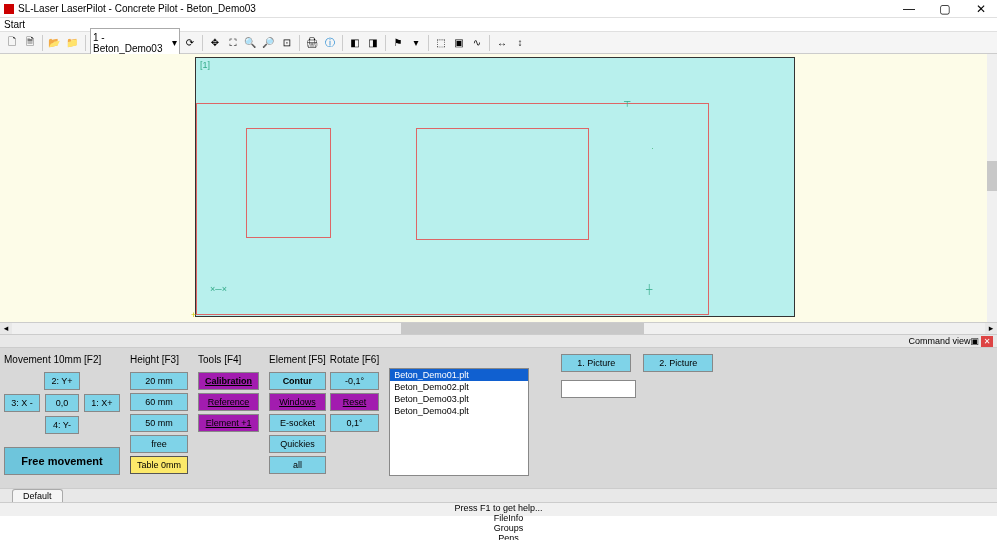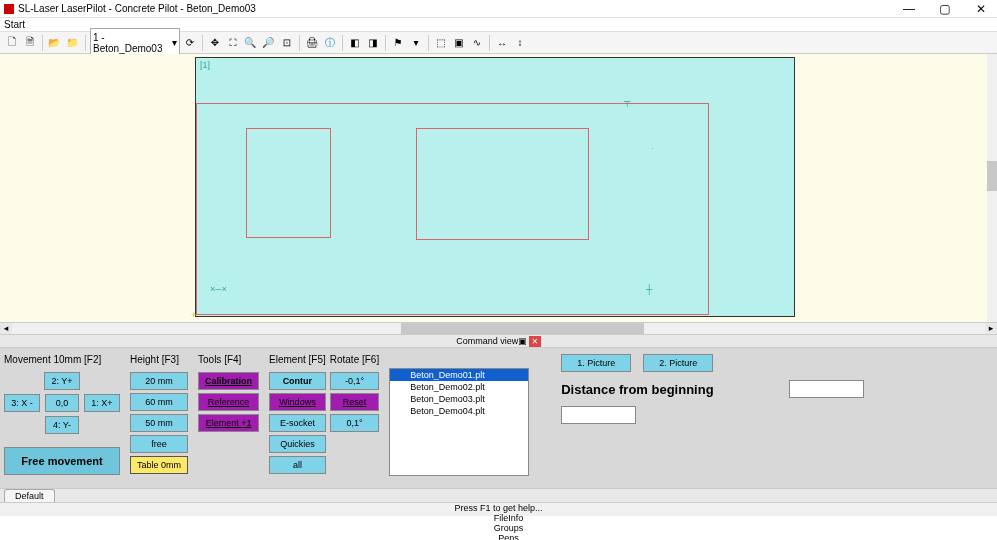--- a/index.html
+++ b/index.html
@@ -18,40 +18,40 @@
 .drawing { position: absolute; left: 195px; top: 3px; width: 600px; height: 260px; background: #b8f0ed; border: 1px solid #333; }
 .rect1 { position: absolute; left: 0px; top: 45px; width: 513px; height: 212px; border: 1px solid #d66; }
 .rect2 { position: absolute; left: 50px; top: 70px; width: 85px; height: 110px; border: 1px solid #d66; }
 .rect3 { position: absolute; left: 220px; top: 70px; width: 173px; height: 112px; border: 1px solid #d66; }
 .marker { position: absolute; font-size: 9px; color: #3a8; }
 .id-label { position: absolute; left: 4px; top: 2px; font-size: 9px; color: #3a8; }
 .scroll-h { height: 12px; background: #f0f0f0; border-top: 1px solid #ccc; display: flex; }
 .scroll-h .arrow { width: 12px; text-align: center; font-size: 9px; cursor: pointer; background: #e8e8e8; }
 .scroll-h .track { flex: 1; position: relative; }
 .scroll-h .thumb { position: absolute; left: 40%; width: 25%; height: 100%; background: #c8c8c8; }
-.cmdview-hdr { height: 14px; background: #e8e8e8; border-top: 1px solid #ccc; border-bottom: 1px solid #ccc; font-size: 9px; padding: 0 4px; display: flex; justify-content: center; align-items: center; }
+.cmdview-hdr { height: 14px; background: #e8e8e8; border-top: 1px solid #ccc; border-bottom: 1px solid #ccc; font-size: 9px; padding: 0 4px; display: flex; justify-content: flex-end; align-items: center; }
 .cmdview-hdr .close { width: 12px; height: 11px; background: #d44; color: #fff; text-align: center; font-size: 8px; line-height: 11px; cursor: pointer; }
 .panel { height: 140px; background: #d8d8d8; display: flex; padding: 6px 4px; }
 .group { display: flex; flex-direction: column; gap: 3px; }
 .group-title { font-size: 10px; margin-bottom: 4px; }
 .btn { background: #7fd3e8; border: 1px solid #888; font-size: 9px; padding: 3px 6px; text-align: center; cursor: pointer; min-width: 40px; }
 .btn.free { background: #6ec5dc; min-width: 100px; padding: 7px 6px; font-size: 11px; font-weight: bold; }
 .btn.white { background: #a21caf; text-decoration: underline; }
 .btn.selected { background: #fce96a; border: 1px solid #555; }
 .movement-grid { display: grid; grid-template-columns: repeat(3, 36px); gap: 4px; align-items: center; justify-items: center; }
 .movement-grid .btn { min-width: 34px; }
 .listbox { width: 140px; height: 108px; background: #fff; border: 1px solid #888; overflow: auto; }
-.listbox .item { font-size: 9px; padding: 1px 20px; cursor: pointer; }
+.listbox .item { font-size: 9px; padding: 1px 4px; cursor: pointer; }
 .listbox .item.selected { background: #1060d0; color: #fff; }
 .right-controls { display: flex; flex-direction: column; gap: 8px; margin-left: 32px; }
 .pic-btns { display: flex; gap: 12px; }
 .dist-row { display: flex; align-items: center; gap: 8px; }
 .dist-label { font-weight: bold; font-size: 13px; width: 220px; }
 .dist-input { width: 75px; height: 18px; border: 1px solid #888; background: #fff; }
-.tabbar { height: 14px; background: #e8e8e8; border-top: 1px solid #ccc; display: flex; align-items: flex-end; padding: 0 4px; }
+.tabbar { height: 14px; background: #e8e8e8; border-top: 1px solid #ccc; display: flex; align-items: flex-end; padding: 0 12px; }
 .tab { font-size: 9px; padding: 1px 10px; background: #f5f5f5; border: 1px solid #aaa; border-bottom: none; border-radius: 3px 3px 0 0; }
 .statusbar { height: 14px; background: #f0f0f0; border-top: 1px solid #ccc; display: flex; align-items: center; font-size: 9px; padding: 0 4px; flex-direction: column; }
 .statusbar .spacer { flex: 1; }
 .statusbar .cell { margin-left: 20px; }
 .scroll-v { position: absolute; right: 0; top: 54px; width: 10px; height: 268px; background: #f0f0f0; }
 .scroll-v .vthumb { position: absolute; top: 40%; height: 30px; width: 100%; background: #c8c8c8; }
 </style>
 </head>
 <body>
 
@@ -196,24 +196,20 @@
       <div class="item">Beton_Demo04.plt</div>
     </div>
   </div>
 
   <div class="right-controls">
     <div class="pic-btns">
       <div class="btn" style="min-width:70px">1. Picture</div>
       <div class="btn" style="min-width:70px">2. Picture</div>
     </div>
     <div class="dist-row">
-      <div class="dist-label">Distance from beginning</div>
-      <input class="dist-input" style="">
-    </div>
-    <div class="dist-row">
       <input class="dist-input" style="">
     </div>
   </div>
 
 </div>
 
 <div class="tabbar">
   <div class="tab">Default</div>
 </div>
 

